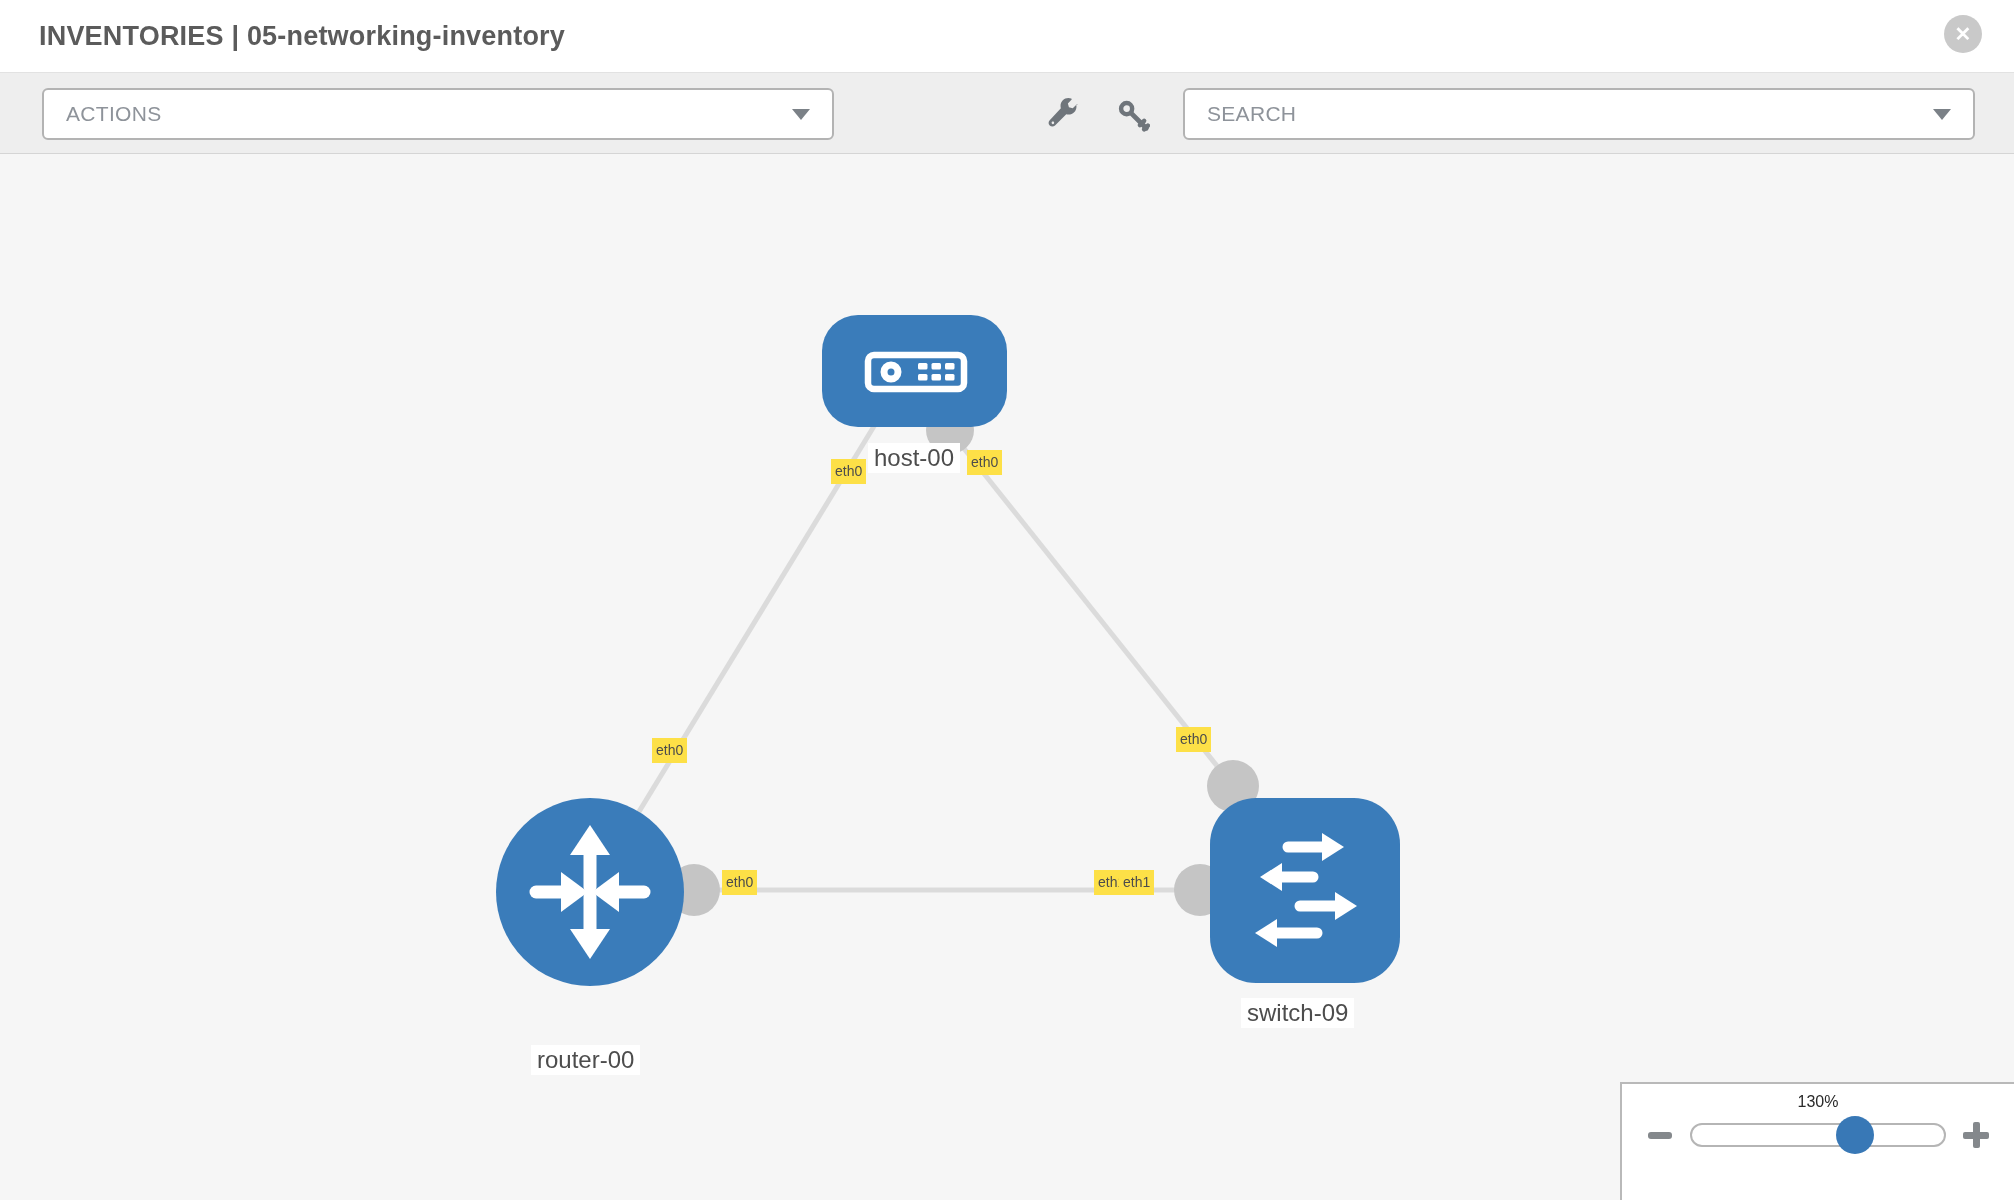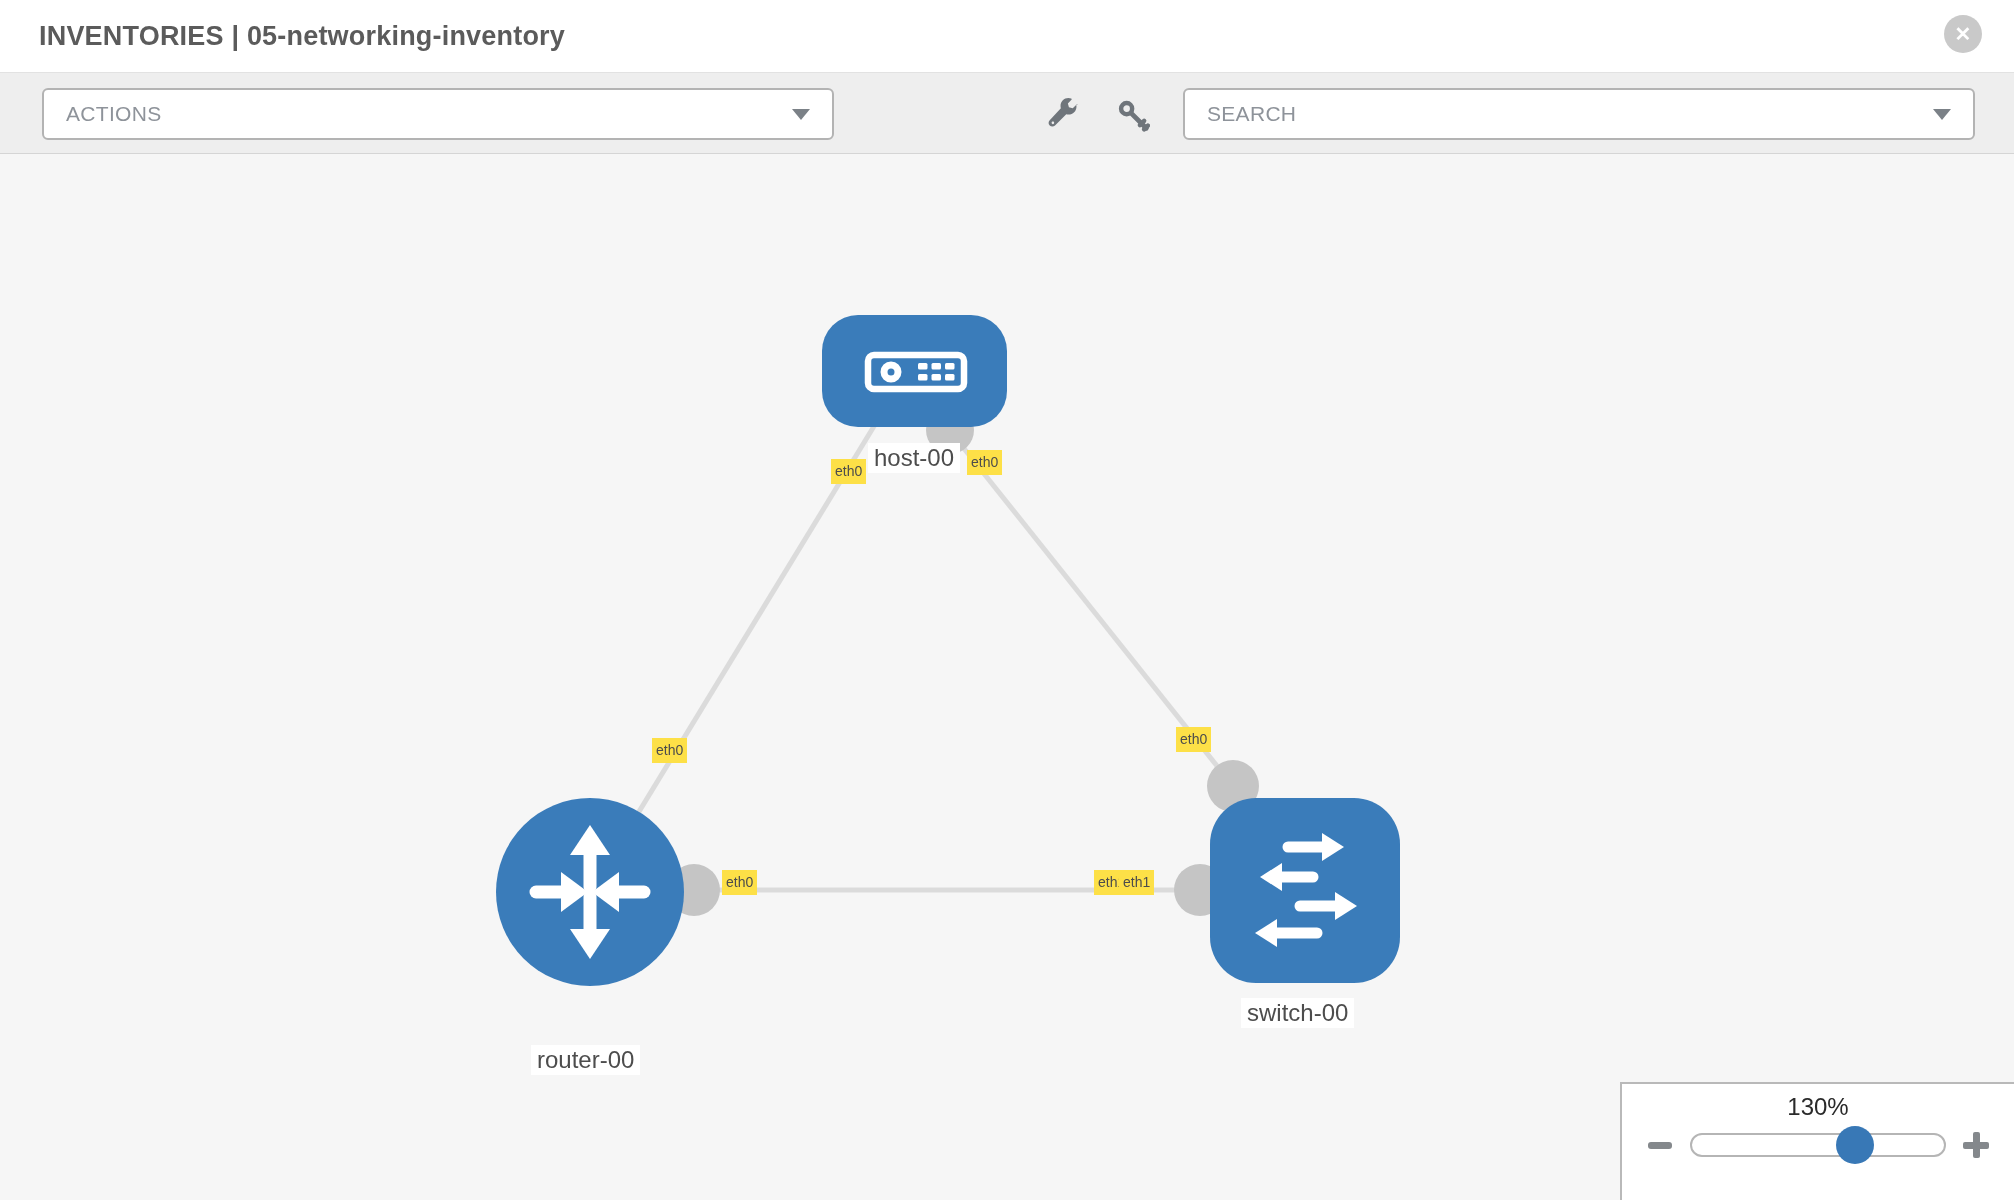--- a/index.html
+++ b/index.html
@@ -28,21 +28,21 @@
   .canvas { position:absolute; top:154px; left:0; width:2014px; height:1046px; background:#f6f6f6; overflow:hidden; }
   .canvas svg.topo { position:absolute; top:0; left:0; }
 
   
   .chip { position:absolute; background:#fde047; color:#4c4c4c; font-size:14px; line-height:25px; padding:0 4px; white-space:nowrap; }
   .chip.clipped { width:27px; overflow:hidden; }
   .node-label { position:absolute; background:#ffffff; color:#4d4d4d; font-size:24px; line-height:30px; padding:0 6px; white-space:nowrap; }
 
   
   .zoom-widget { position:absolute; left:1620px; top:928px; width:394px; height:118px; background:#ffffff; border-top:2px solid #b9b9b9; border-left:2px solid #b9b9b9; }
-  .zoom-level { margin-top:9px; text-align:center; font-size:24px; color:#2a2a2a; }
+  .zoom-level { margin-top:9px; text-align:center; font-size:16px; color:#2a2a2a; }
   .zoom-row { display:flex; align-items:center; padding:0 24px; margin-top:10px; gap:16px; }
   .zoom-btn { background:none; border:none; padding:0; cursor:pointer; display:flex; align-items:center; justify-content:center; width:28px; height:28px; }
   .minus-icon { display:block; width:24px; height:7px; background:#84888c; border-radius:3px; }
   .plus-icon { position:relative; display:block; width:26px; height:26px; }
   .plus-icon::before { content:""; position:absolute; left:0; top:9.5px; width:26px; height:7px; background:#84888c; border-radius:2px; }
   .plus-icon::after  { content:""; position:absolute; left:9.5px; top:0; width:7px; height:26px; background:#84888c; border-radius:2px; }
   .zoom-track { position:relative; flex:1; height:24px; background:#ffffff; border:2px solid #b5b5b5; border-radius:13px; cursor:pointer; }
   .zoom-knob { position:absolute; left:64.5%; top:50%; transform:translate(-50%,-50%); width:38px; height:38px; border-radius:50%; background:#3878b6; cursor:pointer; }
 </style>
 </head>
@@ -149,21 +149,21 @@
     <div class="chip" style="left:831px; top:305px;">eth0</div>
     <div class="chip" style="left:967px; top:296px;">eth0</div>
     <div class="chip" style="left:652px; top:584px;">eth0</div>
     <div class="chip" style="left:1176px; top:573px;">eth0</div>
     <div class="chip" style="left:722px; top:716px;">eth0</div>
     <div class="chip clipped" style="left:1094px; top:716px;">eth1</div>
     <div class="chip" style="left:1119px; top:716px;">eth1</div>
 
     <div class="node-label" style="left:868px; top:289px;">host-00</div>
     <div class="node-label" style="left:531px; top:891px;">router-00</div>
-    <div class="node-label" style="left:1241px; top:844px;">switch-00</div>
+    <div class="node-label" style="left:1241px; top:844px;">switch-09</div>
 
     <div class="zoom-widget">
       <div class="zoom-level">130%</div>
       <div class="zoom-row">
         <button class="zoom-btn">
           <span class="minus-icon"></span>
         </button>
         <div class="zoom-track">
           <div class="zoom-knob"></div>
         </div>

